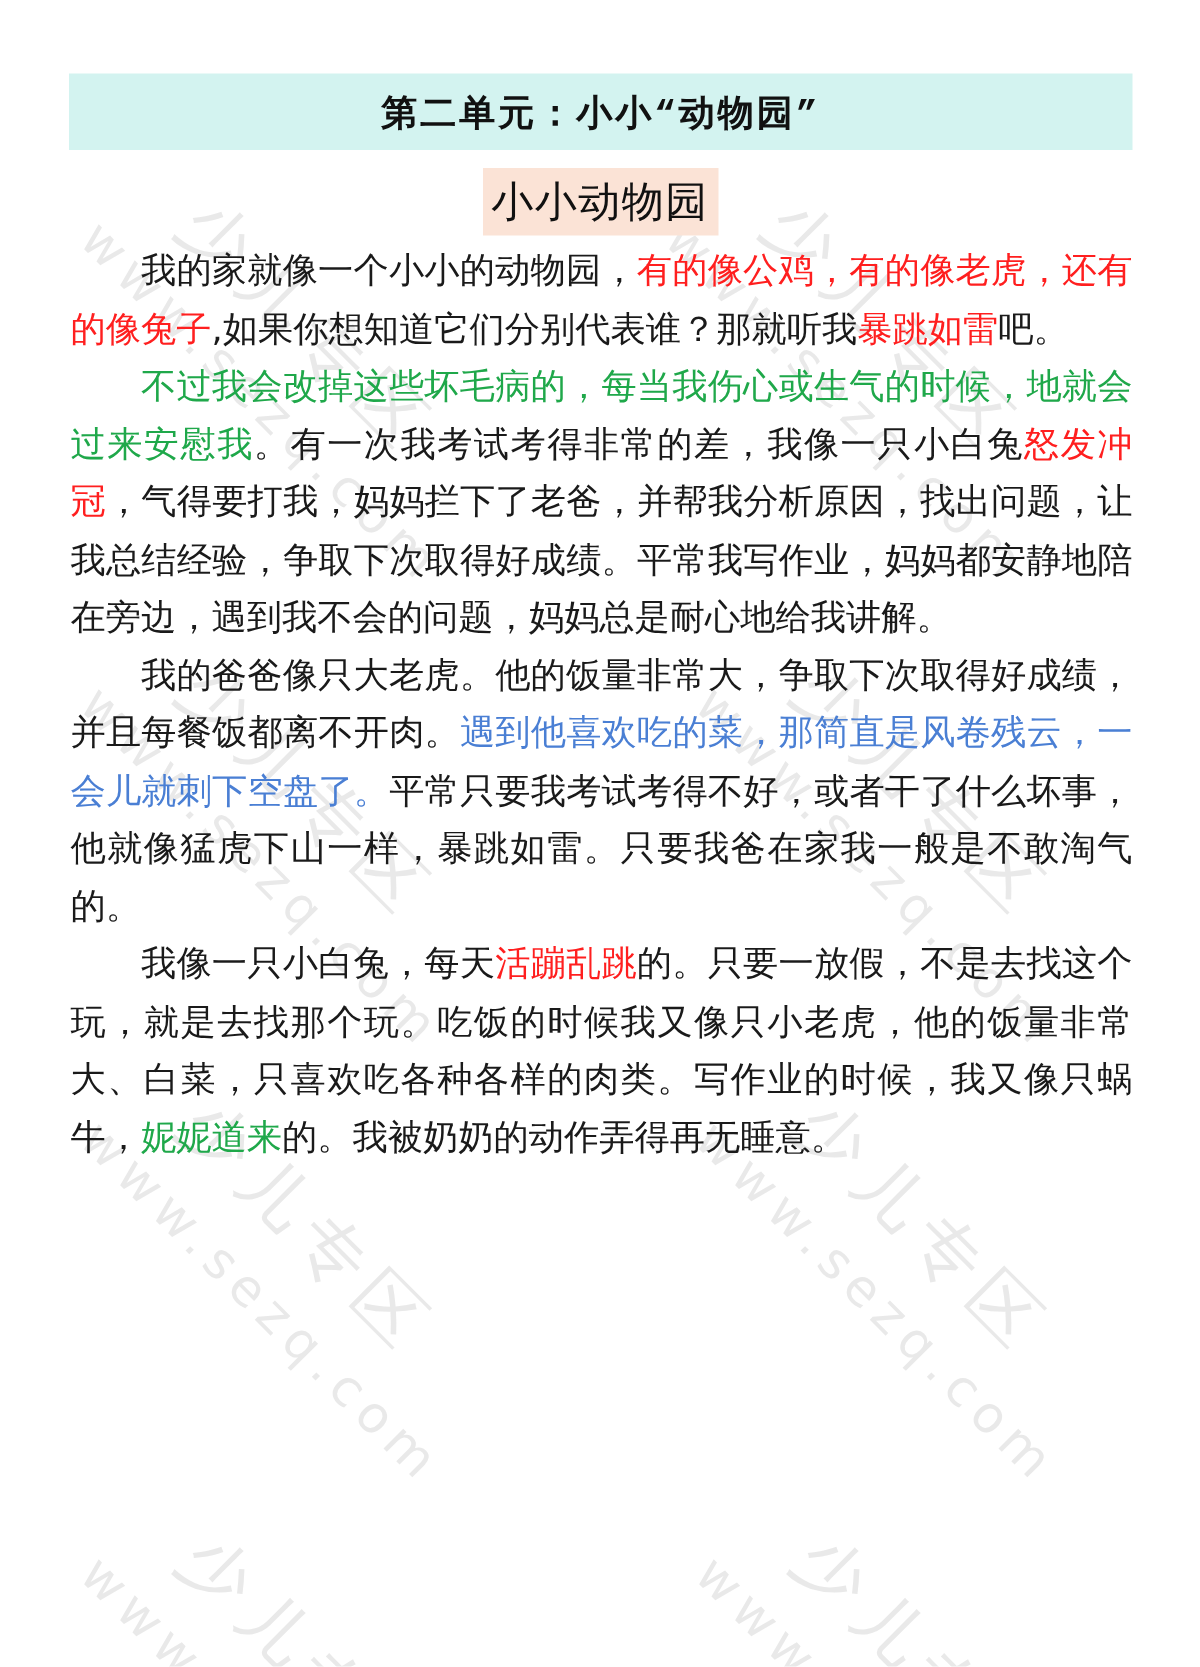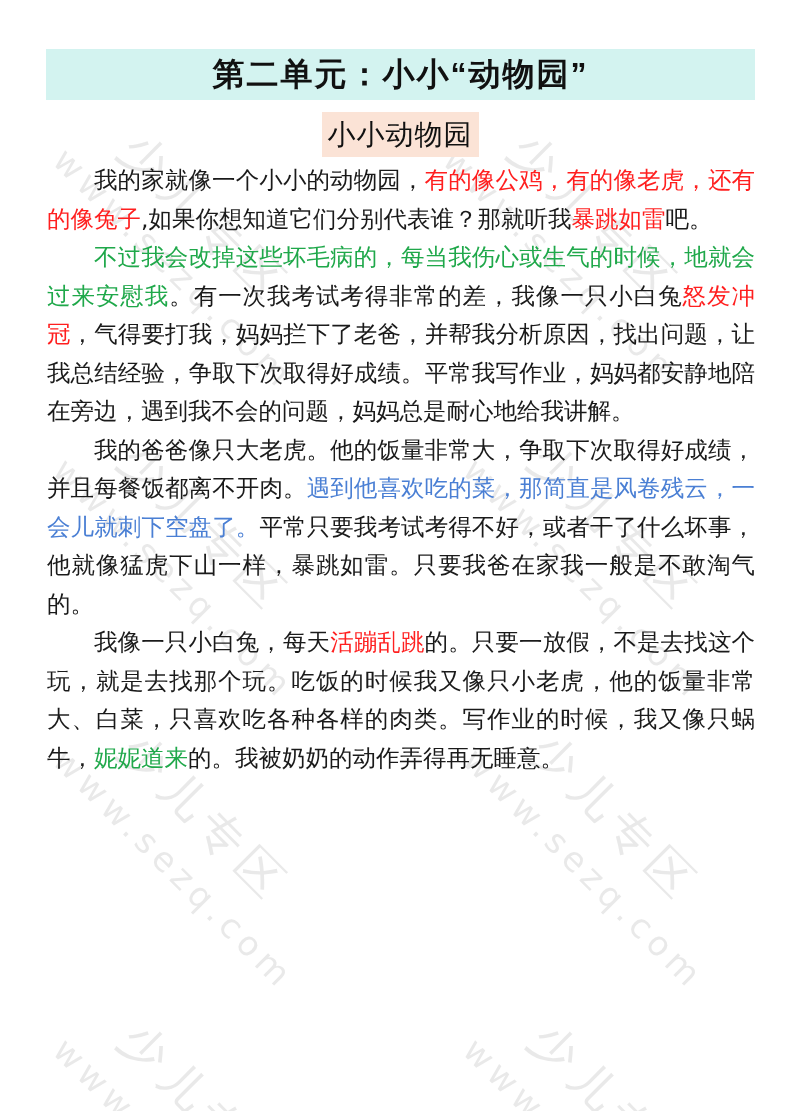--- a/index.html
+++ b/index.html
@@ -38,23 +38,23 @@
     }
     .banner {
       margin: 0 45px 0 46px;
       height: 51px;
       background: #d3f3f0;
       display: flex;
       align-items: center;
       justify-content: center;
     }
     .banner-title {
-      font-family: Liberation Sans, sans-serif;
+      font-family: Liberation Mono, monospace;
       font-weight: bold;
-      font-size: 32px;
+      font-size: 24px;
       letter-spacing: 2px;
       color: #111;
     }
     .subtitle-wrap {
       display: flex;
       justify-content: center;
       margin-top: 12px;
     }
     .subtitle {
       background: #fbe3d6;

